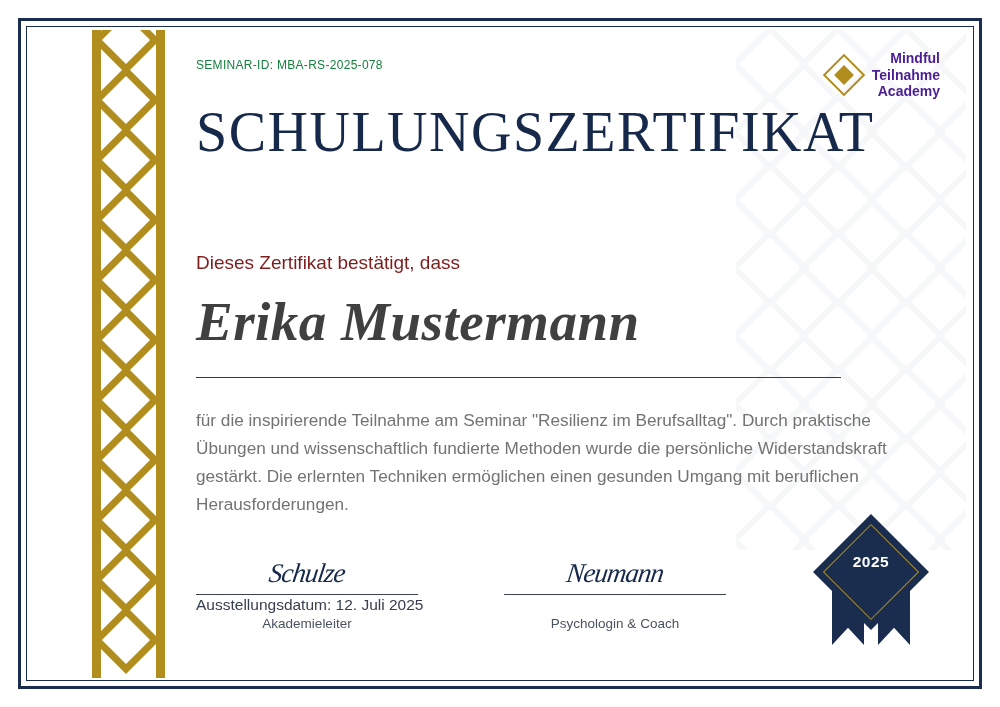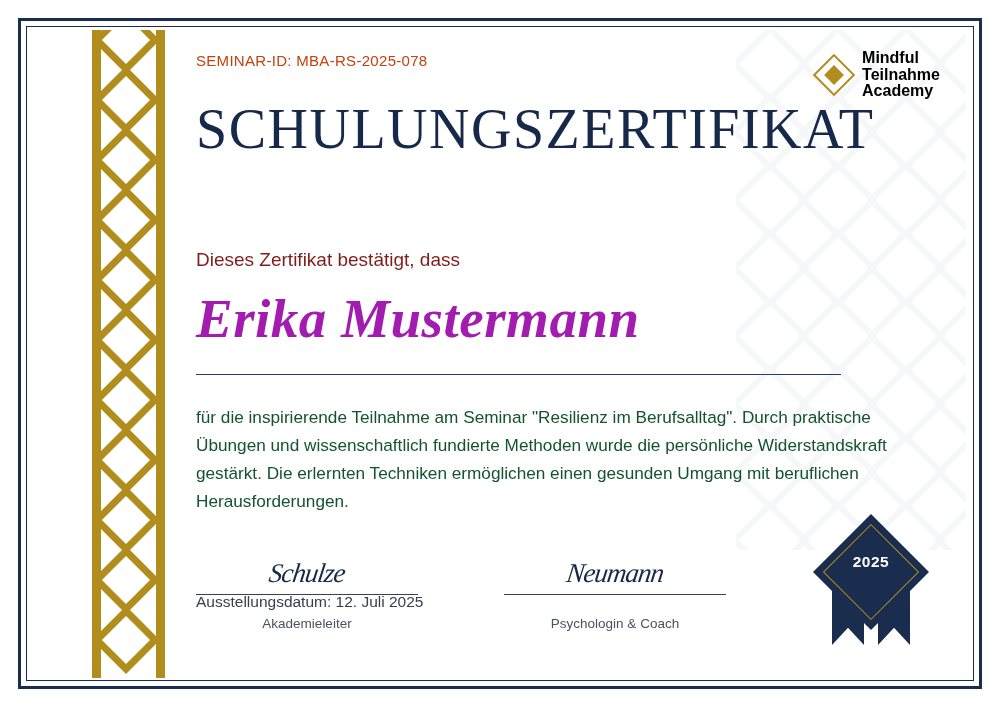--- a/index.html
+++ b/index.html
@@ -101,24 +101,24 @@
   
   .content {
     position: absolute;
     left: 196px;
     top: 48px;
     right: 60px;
     bottom: 50px;
   }
 
   .seminar-id {
-    font-size: 15px;
-    color: #c2410c;
+    font-size: 12px;
+    color: #15803d;
     letter-spacing: 0.3px;
-    margin-top: 4px;
+    margin-top: 10px;
   }
 
   .main-title {
     font-family: "Liberation Serif", serif;
     font-size: 56px;
     letter-spacing: 1.5px;
     color: #17294a;
     margin-top: 28px;
     font-weight: normal;
   }
@@ -127,38 +127,38 @@
     font-size: 19px;
     color: #7f1d1d;
     margin-top: 88px;
   }
 
   .recipient {
     font-family: "Liberation Serif", serif;
     font-style: italic;
     font-weight: bold;
     font-size: 55px;
-    color: #a21caf;
+    color: #404040;
     margin-top: 16px;
     letter-spacing: 0.5px;
   }
 
   .divider {
     margin-top: 24px;
     width: 645px;
     height: 1px;
     background: #2a3b5c;
   }
 
   .body-text {
     margin-top: 28px;
     width: 706px;
     font-size: 17.2px;
     line-height: 28px;
-    color: #14532d;
+    color: #737373;
     text-align: left;
   }
 
   .issue-date {
     margin-top: 78px;
     font-size: 15.5px;
     color: #37404f;
   }
 
   
@@ -222,25 +222,25 @@
     box-sizing: border-box;
   }
   .logo-mark .inner {
     position: absolute;
     left: 11px; top: 11px;
     width: 14px; height: 14px;
     background: #b08d1d;
     transform: rotate(45deg);
   }
   .logo-text {
-    font-size: 16px;
+    font-size: 14px;
     font-weight: bold;
-    color: #000000;
+    color: #4c1d95;
     line-height: 16.5px;
-    text-align: left;
+    text-align: right;
   }
 
   
   .seal {
     position: absolute;
     right: 68px;
     bottom: 62px;
     width: 122px;
     height: 120px;
   }

